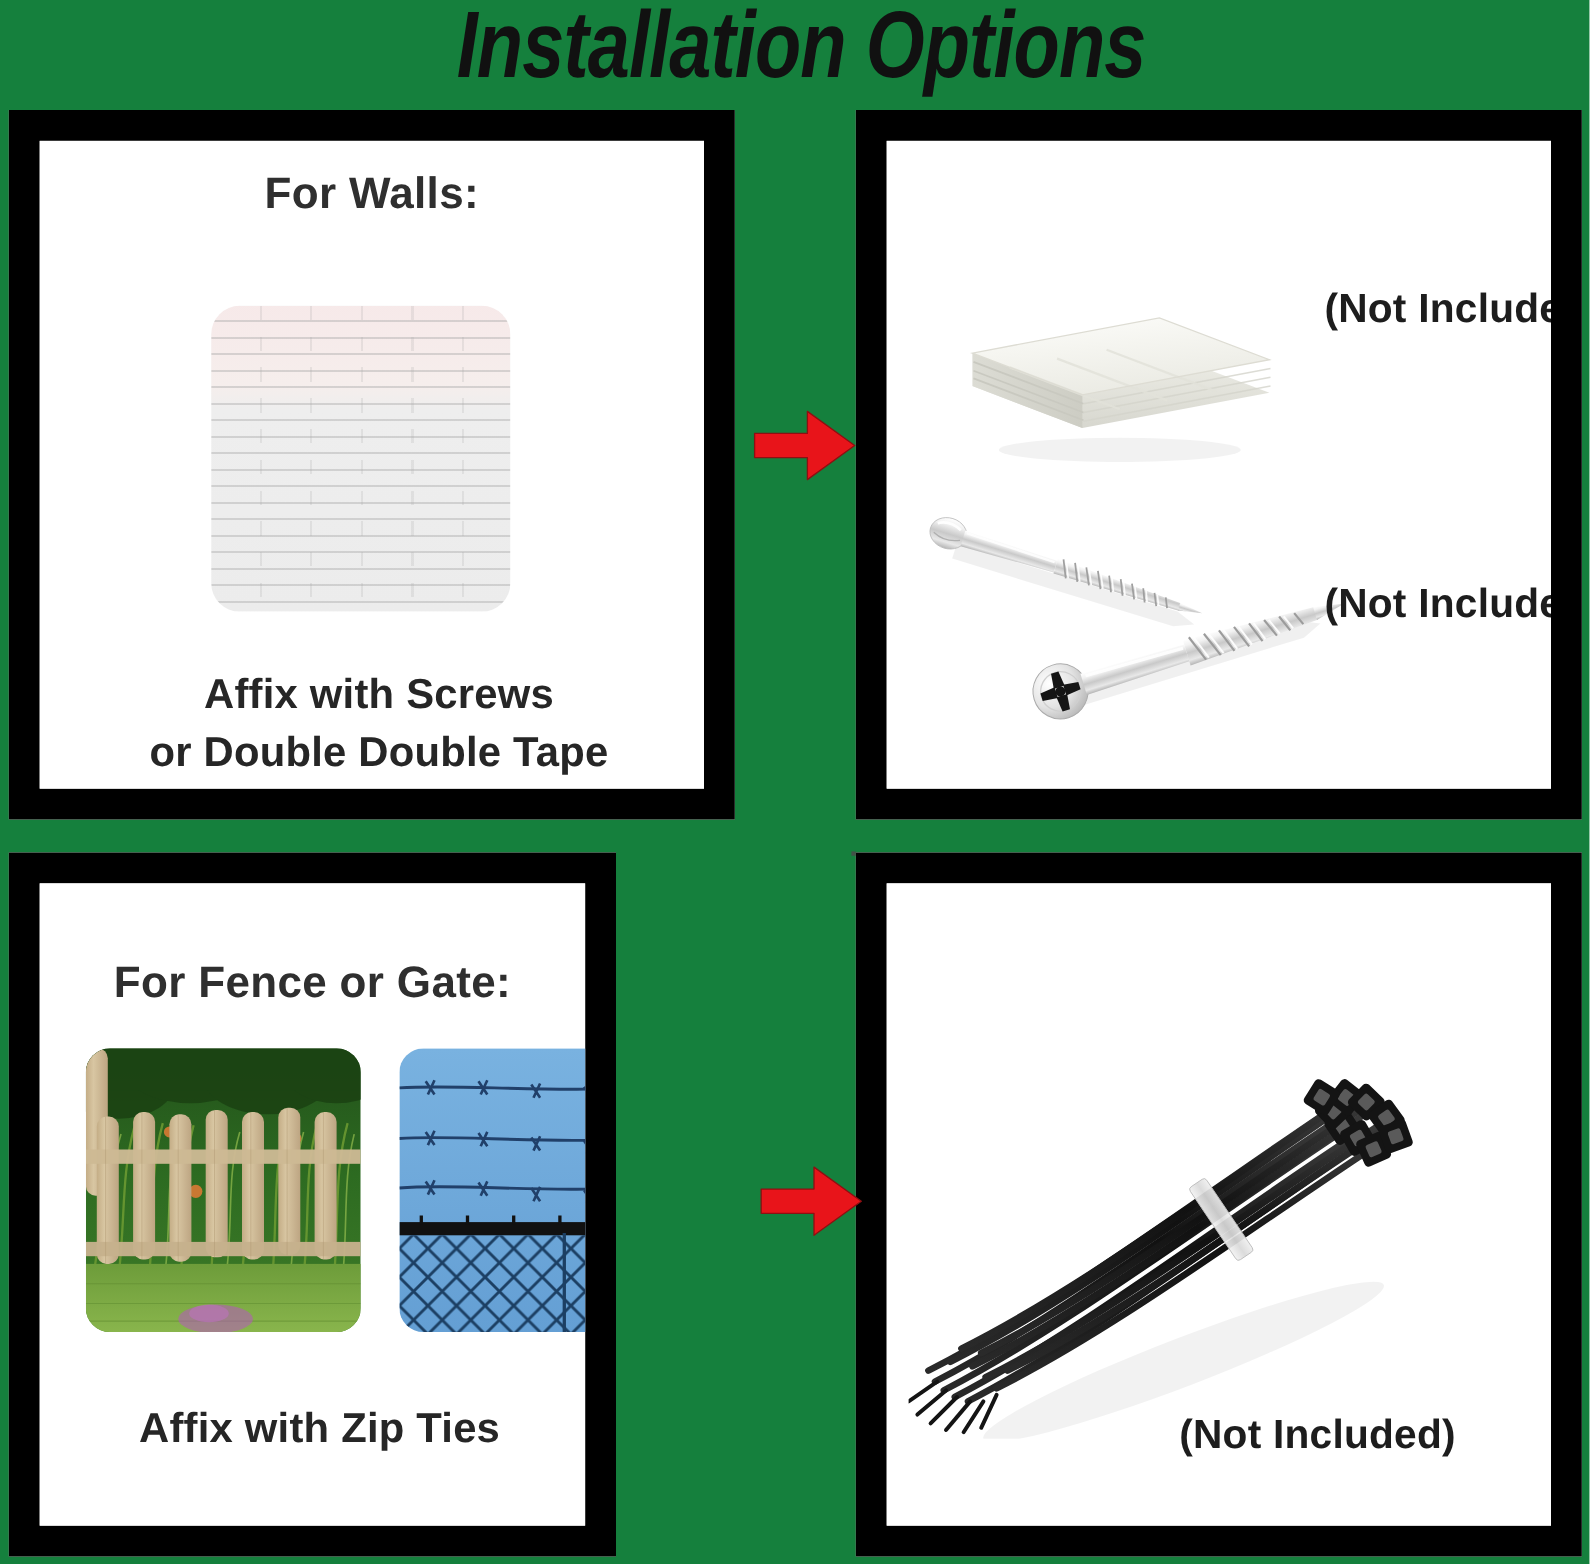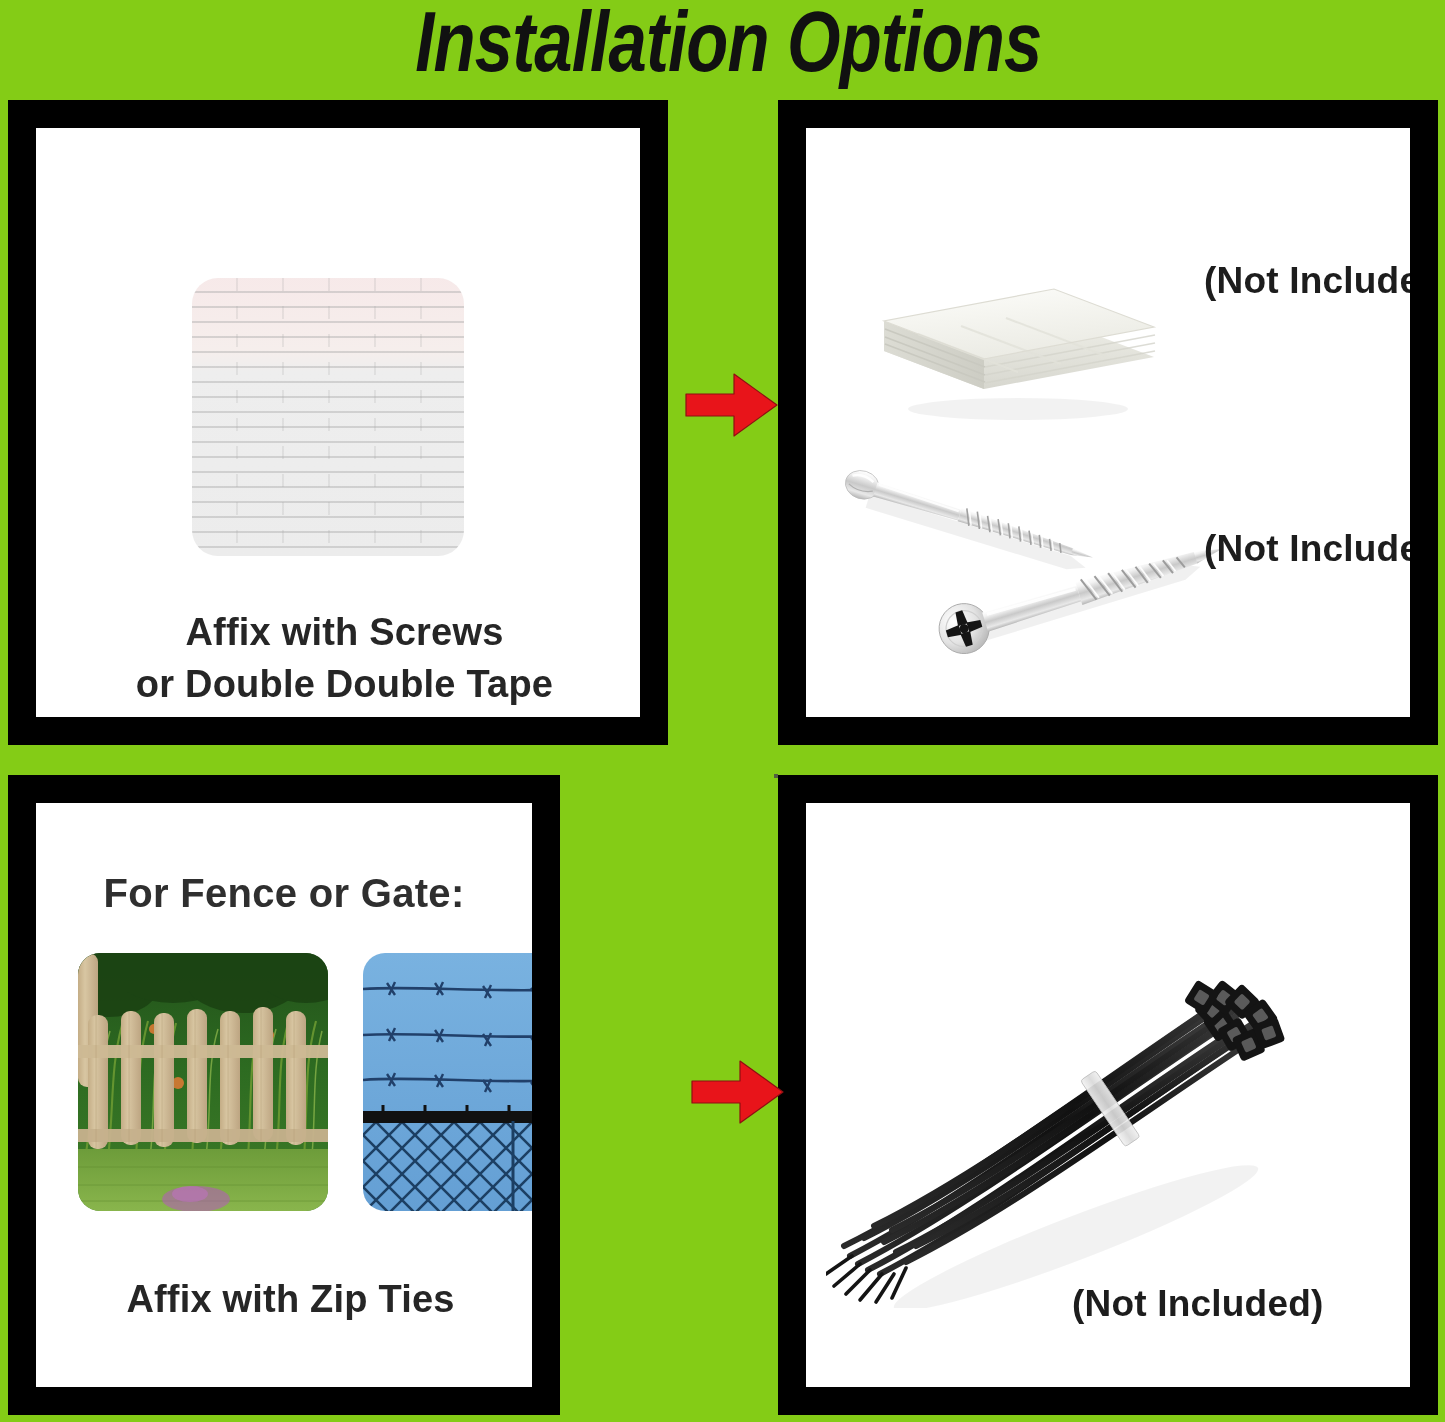--- a/index.html
+++ b/index.html
@@ -7,21 +7,21 @@
     padding: 0;
     background: #ffffff;
   }
   body {
     font-family: "Liberation Sans", sans-serif;
   }
   #page {
     position: relative;
     width: 1445px;
     height: 1422px;
-    background: #84cc16;
+    background: #15803d;
     overflow: hidden;
   }
 
   
   .title {
     position: absolute;
     left: 0;
     top: -4px;
     width: 1445px;
     text-align: center;
@@ -180,20 +180,21 @@
 </head>
 <body>
 
 <div id="page">
 
   <div class="title">Installation Options</div>
 
   <div class="panel" id="panel-walls">
     <div class="panel-inner">
 
+      <div class="panel-heading" style="top:26px;">For Walls:</div>
 
       <div id="brick-wall"></div>
 
       <div class="panel-caption" style="top:478px;">
         <span class="caption-line">Affix with Screws</span>
         <span class="caption-line">or Double Double Tape</span>
       </div>
 
     </div>
   </div>

